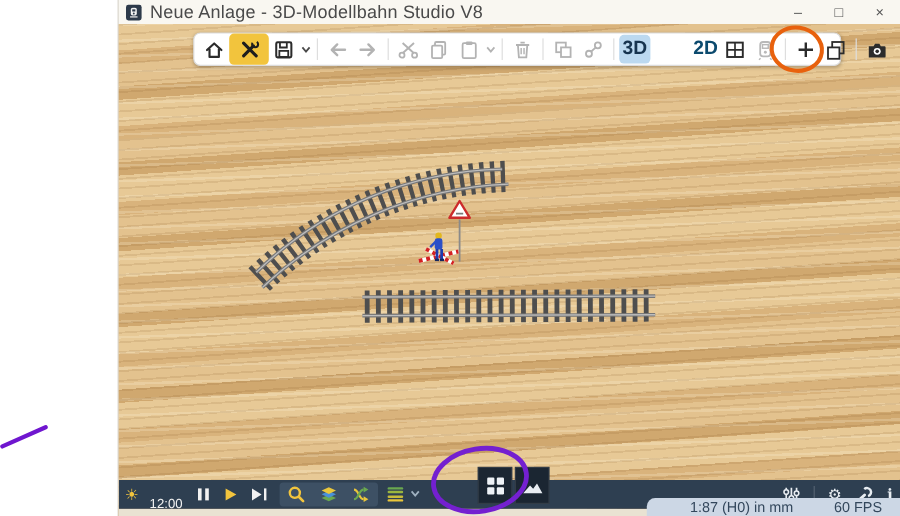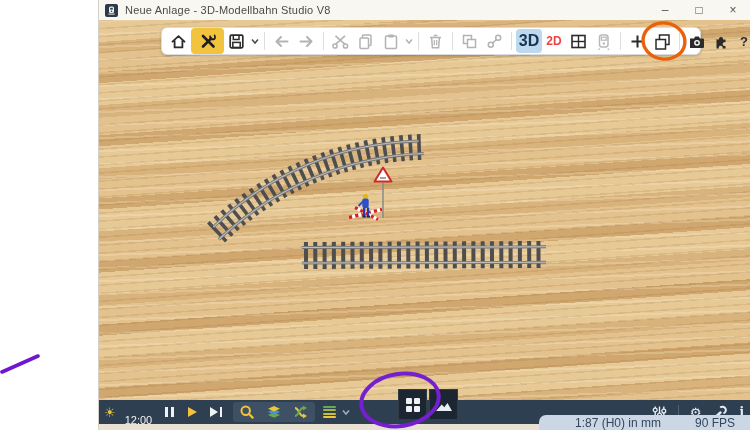--- a/index.html
+++ b/index.html
@@ -5,41 +5,41 @@
   html,body{margin:0;padding:0;}
   body{width:750px;height:430px;position:relative;overflow:hidden;background:#ffffff;
        font-family:"Liberation Sans","DejaVu Sans",sans-serif;}
   .stage{position:absolute;inset:0;}
 
   
   .window{position:absolute;left:98px;top:0;width:652px;height:430px;border-left:1px solid #d5d0c6;box-sizing:border-box;}
   .titlebar{position:absolute;left:0;top:0;right:0;height:20px;background:#f9f7f1;display:flex;align-items:center;border-bottom:1px solid #e6e2d8;}
   .app-icon{width:13px;height:13px;margin:0 7px 0 6px;background:#2d3a4a;border-radius:2px;display:flex;align-items:center;justify-content:center;}
   .app-icon svg{display:block;}
-  .wtitle{font-size:11px;color:#4a4a4a;letter-spacing:.2px;}
+  .wtitle{font-size:15px;color:#4a4a4a;letter-spacing:.2px;}
   .wctrls{margin-left:auto;display:flex;align-items:center;height:100%;}
   .wctrl{width:34px;text-align:center;font-size:12px;color:#555;line-height:20px;cursor:default;}
 
   
   .viewport{position:absolute;left:0;top:20px;right:0;bottom:0;overflow:hidden;
     background-color:#ddba85;
     background-image:
       repeating-linear-gradient(176deg, rgba(125,80,30,0.13) 0 1.5px, rgba(0,0,0,0) 1.5px 8px),
       repeating-linear-gradient(178deg, rgba(255,246,222,0.22) 0 2px, rgba(0,0,0,0) 2px 13px),
       repeating-linear-gradient(176deg, #e7c996 0 22px, #d9b37c 22px 33px, #e3c28e 33px 52px, #d0a86f 52px 63px);}
   .scene{position:absolute;left:0;top:0;width:652px;height:410px;}
 
   
   .toolbar{position:absolute;left:62px;top:7px;width:540px;height:28px;background:#ffffff;border:1px solid #dcdcdc;
     border-radius:6px;box-shadow:0 1px 3px rgba(0,0,0,0.22);display:flex;align-items:center;padding:0 4px;box-sizing:border-box;z-index:5;}
   .tbtn{min-width:25px;height:24px;display:flex;align-items:center;justify-content:center;border-radius:4px;flex:0 0 auto;}
   .tbtn svg{display:block;}
   .tbtn.yellow{background:#F2C43D;min-width:33px;height:26px;}
   .tbtn.blue{background:#BCD9F0;font-weight:bold;font-size:16px;color:#17344f;min-width:26px;}
-  .tbtn.txt{font-weight:bold;font-size:12px;color:#ef4444;min-width:24px;}
+  .tbtn.txt{font-weight:bold;font-size:16px;color:#0c4a6e;min-width:24px;margin-left:34px;}
   .tbtn.help{font-size:13px;font-weight:bold;color:#2b2b2b;min-width:20px;}
   .tsep{width:1px;height:18px;background:#dedede;margin:0 4px;flex:0 0 auto;}
   .chev{min-width:11px;}
 
   
   .bbar{position:absolute;left:0;top:380px;width:652px;height:24px;background:#2E3F51;display:flex;align-items:center;z-index:5;}
   .bbar .time{color:#f2f2f2;font-size:11px;margin-left:9px;margin-top:16px;}
   .sun{color:#F2C43D;font-size:13px;margin-left:5px;line-height:1;}
   .pause{display:flex;gap:3px;margin-left:13px;}
   .pause i{display:block;width:3px;height:10px;background:#f2f2f2;}
@@ -371,21 +371,21 @@
             <path d="M3.5,13 L8.5,8.5" stroke="#e8edf2" stroke-width="2.4" stroke-linecap="round"></path>
             <path d="M8.2,3.6 a3.4,3.4 0 1 1 3.2,5.8" fill="none" stroke="#e8edf2" stroke-width="2"></path>
           </svg>
         </span>
         <span class="infoi">i</span>
       </div>
 
       <div class="strip"></div>
       <div class="pill">
         <span>1:87 (H0) in mm</span>
-        <span>90 FPS</span>
+        <span>60 FPS</span>
       </div>
 
     </div>
   </div>
 
   <svg class="annot" viewBox="0 0 750 430">
     <line x1="2" y1="372" x2="38" y2="356" stroke="#6f16cf" stroke-width="3.6" stroke-linecap="round"></line>
     <ellipse cx="400" cy="400" rx="39" ry="26" transform="rotate(-9 400 400)" fill="none" stroke="#7420D0" stroke-width="4" stroke-linecap="round"></ellipse>
     <ellipse cx="664" cy="41" rx="21" ry="18" transform="rotate(8 664 41)" fill="none" stroke="#E8610D" stroke-width="3.4" stroke-linecap="round"></ellipse>
   </svg>

